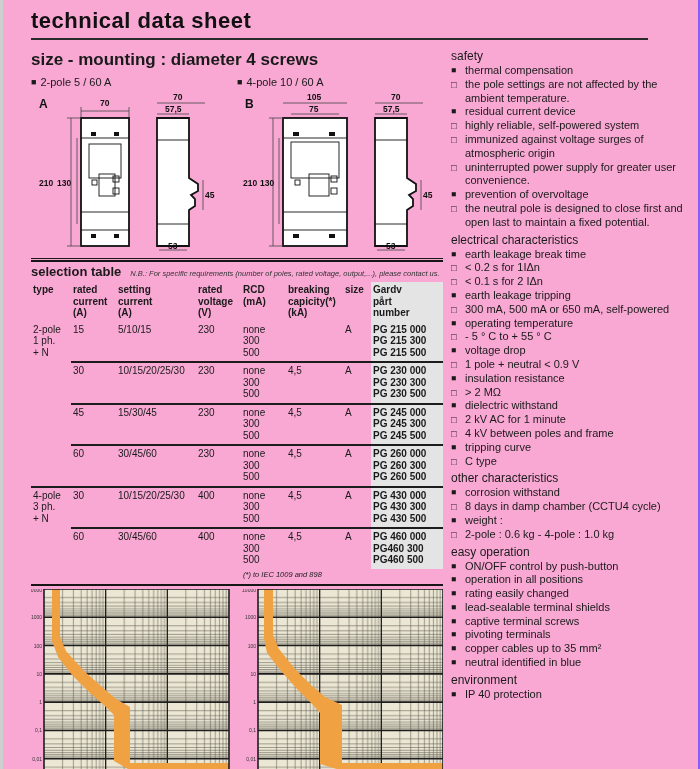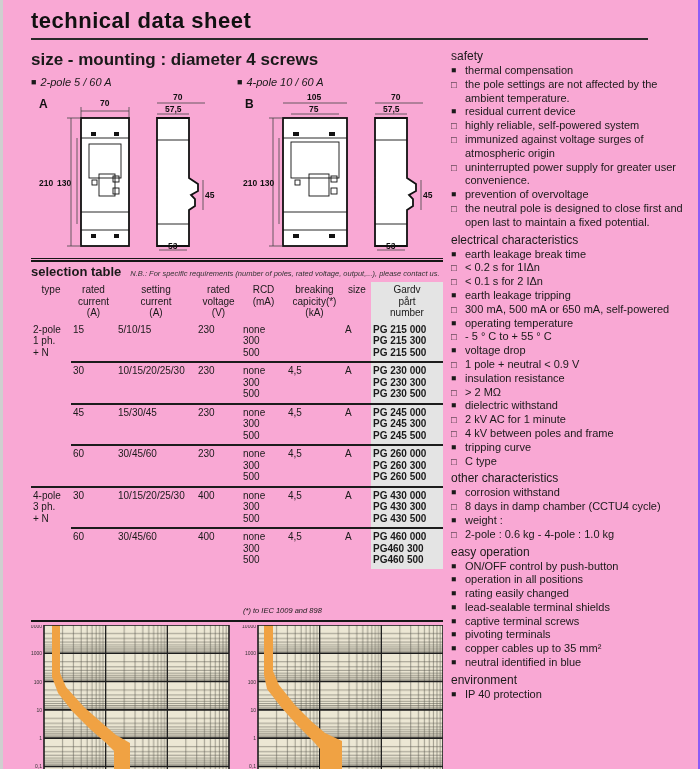--- a/index.html
+++ b/index.html
@@ -16,47 +16,47 @@
   .title-rule { height:2px; background:#2a2a2a; margin:4px 50px 6px 28px; }
 
   
   .columns { display:flex; }
   .col-left { width:412px; padding-left:28px; flex:0 0 440px; }
   .col-right { flex:1; padding:0 10px 0 8px; }
 
   
   .mount-head { font-size:17px; font-weight:bold; margin:4px 0 6px; }
   .mount-items { display:flex; font-size:11px; margin-bottom:4px; }
-  .mount-items .mi { width:228px;font-style:italic; }
+  .mount-items .mi { width:228px; }
   .sq { display:inline-block; font-size:9px; margin-right:4px; position:relative; top:-1px; }
 
   
   .diagrams { width:412px; height:160px; }
   .diagrams text { font-family:"Liberation Sans", sans-serif; }
   .dimtxt { font-size:8.5px; font-weight:bold; fill:#111; }
   .dimln { stroke:#444; stroke-width:.8; }
   .outline { stroke:#111; stroke-width:1.8; fill:#fff; }
   .thin { stroke:#111; stroke-width:.9; fill:none; }
   .viewlabel { font-size:12px; font-weight:bold; fill:#111; }
 
   
   .sel-table { width:412px; margin-top:2px; border-bottom:2px solid #161616; }
   .dblrule { height:4px; border-top:1px solid #161616; border-bottom:2px solid #161616; }
   .sel-caption { display:flex; align-items:baseline; padding:2px 0 3px; }
   .sel-caption .t { font-size:13px; font-weight:bold; margin-right:9px; }
   .sel-caption .nb { font-size:7.5px; font-style:italic; color:#333; }
   .tgrid { display:grid; grid-template-columns:40px 45px 80px 45px 45px 57px 28px 72px; }
   .tgrid > div { font-size:10px; line-height:11.5px; padding:2px 2px 3px 2px; white-space:pre-line; }
   .tgrid > div:nth-child(8) { background:#e4e4e4; }
-  .thead > div { font-weight:normal;text-align:center; }
+  .thead > div { font-weight:bold; }
   .group > div.parts { font-weight:bold; }
   .group.inner-sep > div:not(:first-child) { border-top:2px solid #1c1c1c; }
   .group.full-sep { border-top:2px solid #1c1c1c; }
   .tfoot > div { padding-top:0; padding-bottom:2px; }
-  .tfoot .fn { grid-column:5/8; font-size:7.5px; font-style:italic; white-space:nowrap;margin-top:36px; }
+  .tfoot .fn { grid-column:5/8; font-size:7.5px; font-style:italic; white-space:nowrap; }
 
   
   .charts { width:412px; margin-top:3px; }
   .chart-svg { display:block; }
   .ytick { font-size:5px; fill:#333; }
 
   
   .sec h3 { font-size:12px; font-weight:normal; margin:3px 0 1px; }
   .sec ul { list-style:none; }
   .sec li { position:relative; font-size:11px; line-height:13.8px; padding-left:14px; }

